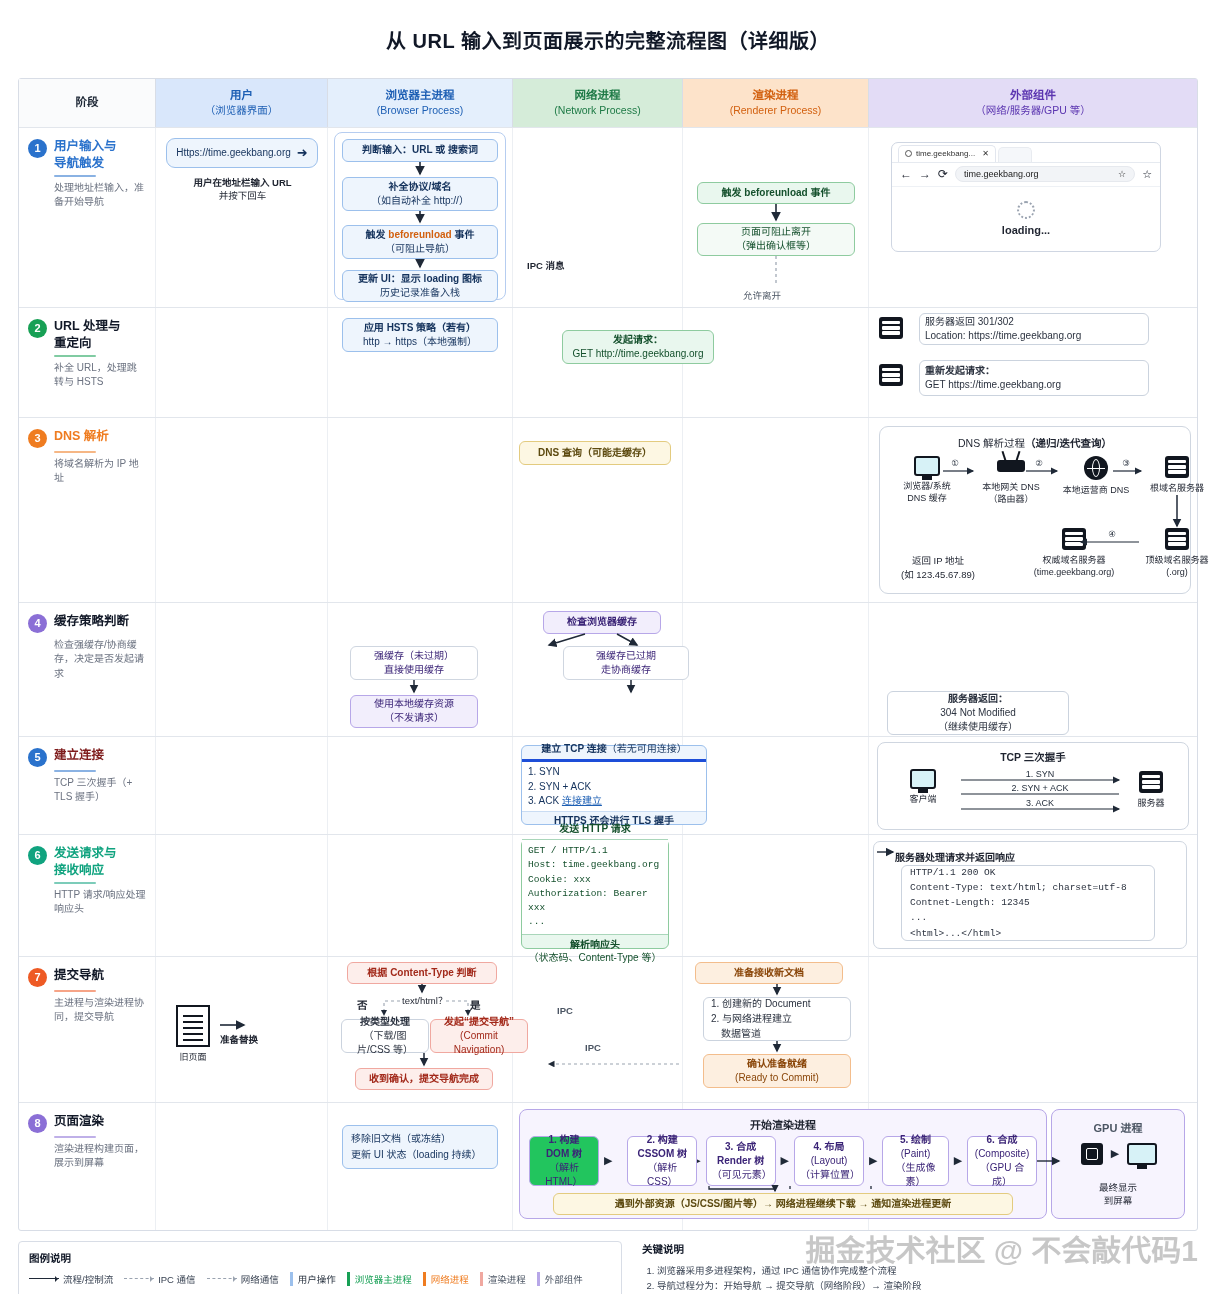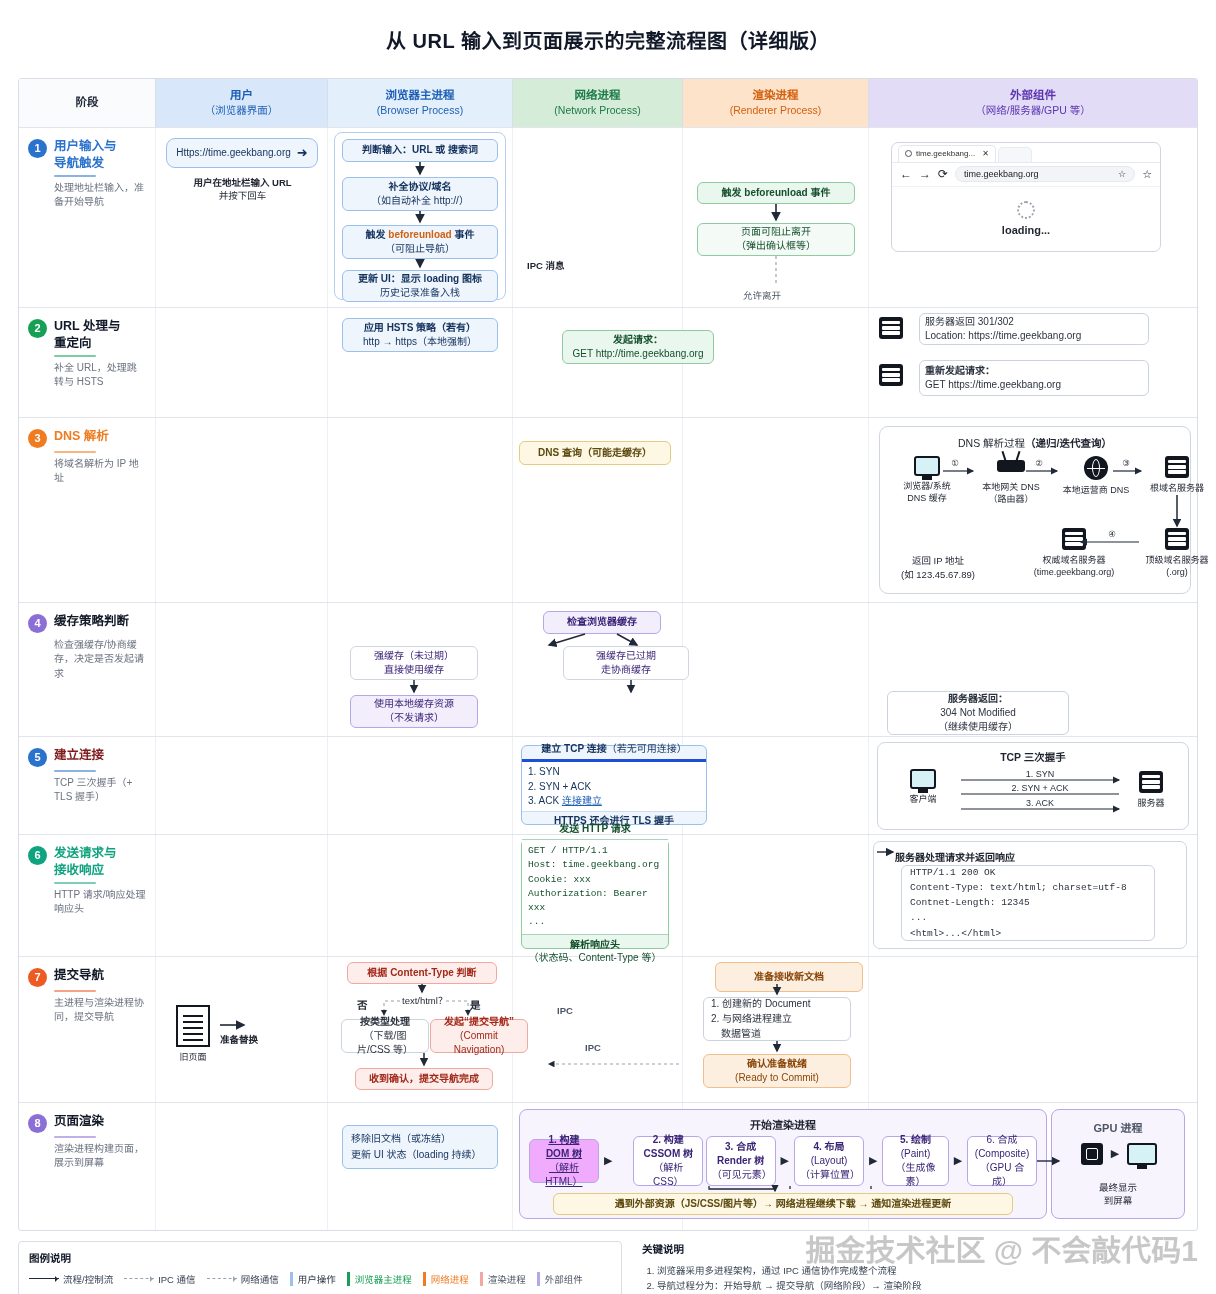--- a/index.html
+++ b/index.html
@@ -665,21 +665,21 @@
       </svg>
     </div>
     <div class="cell w-np">
       <div class="lbl lbl-b" style="left:44px;top:48px;font-size:9.5px;">IPC</div>
       <div class="lbl lbl-b" style="left:72px;top:85px;font-size:9.5px;">IPC</div>
       <svg class="layer" width="170" height="146">
         <line x1="166" y1="107" x2="36" y2="107" stroke="#9aa3b0" stroke-width="1.1" stroke-dasharray="3,3" marker-end="url(#ah)"></line>
       </svg>
     </div>
     <div class="cell w-rp">
-      <div class="box orange" style="left:32px;top:5px;width:148px;height:30px;">
+      <div class="box orange" style="left:12px;top:5px;width:148px;height:22px;">
         <span style="font-weight:bold;">准备接收新文档</span>
       </div>
       <div class="box plain" style="left:20px;top:40px;width:148px;height:44px;align-items:flex-start;padding:4px 7px;">
         <div style="text-align:left;line-height:1.5;">
           <div>1. 创建新的 Document</div>
           <div>2. 与网络进程建立</div>
           <div style="padding-left:10px;">数据管道</div>
         </div>
       </div>
       <div class="box orange" style="left:20px;top:97px;width:148px;height:34px;">
@@ -713,27 +713,27 @@
         <div style="text-align:left;line-height:1.6;">
           <div>移除旧文档（或冻结）</div>
           <div>更新 UI 状态（loading 持续）</div>
         </div>
       </div>
     </div>
     <div class="cell w-np" style="overflow:visible;">
       <div class="grp" style="left:6px;top:6px;width:528px;height:110px;border-color:#b7a7e8;background:#f7f4fe;border-radius:8px;z-index:1;"></div>
       <div class="lbl lbl-b" style="left:6px;top:13px;width:528px;text-align:center;font-size:11px;color:#1f2430;z-index:2;">开始渲染进程</div>
       <div style="position:absolute;left:16px;top:33px;width:508px;display:flex;align-items:center;gap:5px;z-index:2;">
-        <div class="box purple" style="position:relative;left:0;top:0;width:76px;height:44px;background:#f0abfc;text-decoration:underline;">
+        <div class="box purple" style="position:relative;left:0;top:0;width:76px;height:50px;background:#22c55e;">
           <span style="font-weight:bold;">1. 构建</span>
           <span style="font-weight:bold;">DOM 树</span>
           <span>（解析 HTML）</span>
         </div>
         <span style="font-size:11px;color:#1f2937;">▶</span>
-        <div class="box purple" style="position:relative;left:16px;top:0;width:76px;height:50px;background:#fff;">
+        <div class="box purple" style="position:relative;left:10px;top:0;width:76px;height:50px;background:#fff;">
           <span style="font-weight:bold;">2. 构建</span>
           <span style="font-weight:bold;">CSSOM 树</span>
           <span>（解析 CSS）</span>
         </div>
         <span style="font-size:11px;color:#1f2937;">▶</span>
         <div class="box purple" style="position:relative;left:0;top:0;width:76px;height:50px;background:#fff;">
           <span style="font-weight:bold;">3. 合成</span>
           <span style="font-weight:bold;">Render 树</span>
           <span>（可见元素）</span>
         </div>
@@ -744,21 +744,21 @@
           <span>（计算位置）</span>
         </div>
         <span style="font-size:11px;color:#1f2937;">▶</span>
         <div class="box purple" style="position:relative;left:0;top:0;width:72px;height:50px;background:#fff;">
           <span style="font-weight:bold;">5. 绘制</span>
           <span>(Paint)</span>
           <span>（生成像素）</span>
         </div>
         <span style="font-size:11px;color:#1f2937;">▶</span>
         <div class="box purple" style="position:relative;left:0;top:0;width:76px;height:50px;background:#fff;">
-          <span style="font-weight:normal;">6. 合成</span>
+          <span style="font-weight:bold;">6. 合成</span>
           <span>(Composite)</span>
           <span>（GPU 合成）</span>
         </div>
       </div>
       <div class="box yellow" style="left:40px;top:90px;width:460px;height:22px;z-index:2;">
         <span style="font-weight:bold;font-size:10px;">遇到外部资源（JS/CSS/图片等）→ 网络进程继续下载 → 通知渲染进程更新</span>
       </div>
       <svg class="layer" width="540" height="128" style="z-index:2;">
         <path d="M196,83 L196,86 L262,86 L262,88" stroke="#1f2937" stroke-width="1.3" fill="none" marker-end="url(#ah2)"></path>
         <path d="M277,83 L277,86" stroke="#1f2937" stroke-width="1.3" fill="none"></path>

